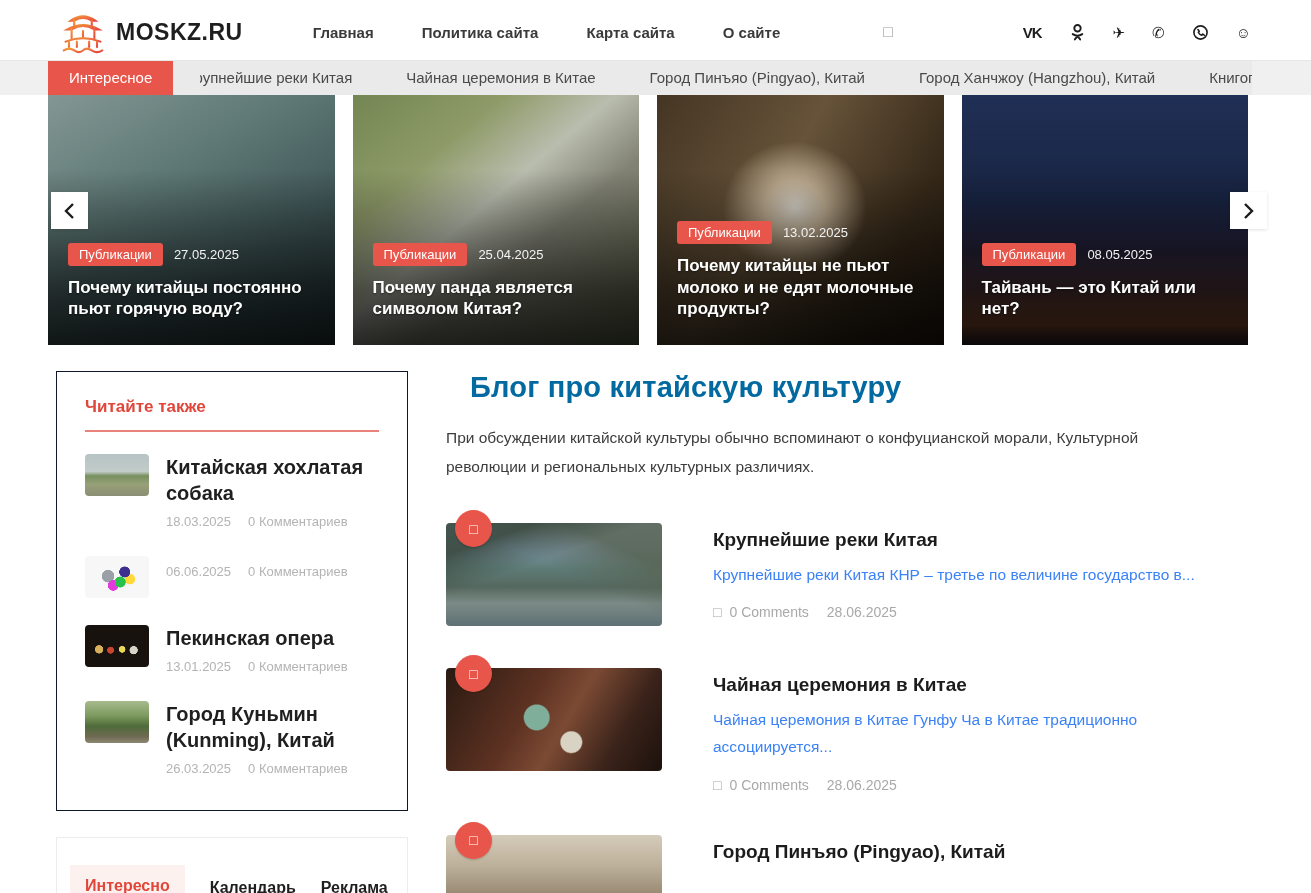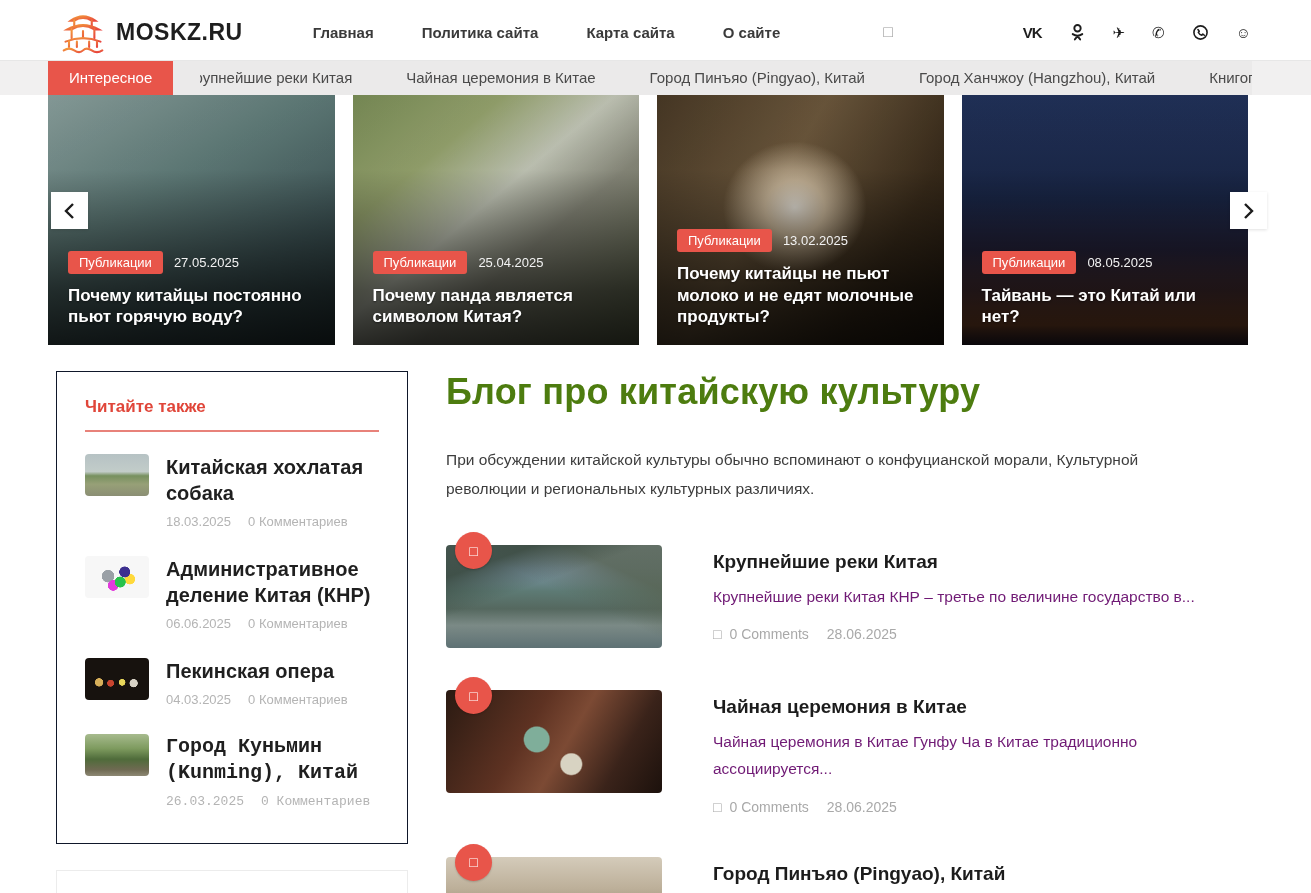--- a/index.html
+++ b/index.html
@@ -23,21 +23,21 @@
   .tabstrip-bar { background:#f1f0f0; }
   .tabstrip { margin:0 59px 0 48px; height:34px; background:#ebeaea; display:flex; overflow:hidden; white-space:nowrap; }
   .tab { font-size:15px; color:#4a4a4a; line-height:34px; padding:0 27px; cursor:pointer; flex:0 0 auto; }
   .tab.active { background:#e8554a; color:#fff; padding:0 21px; }
   .clip-left { display:inline-block; max-width:152px; overflow:hidden; direction:rtl; white-space:nowrap; vertical-align:bottom; }
 
   
   .carousel { position:relative; margin:0 63px 0 48px; display:flex; gap:18px; height:250px; background:#fff; }
   .slide { position:relative; flex:1 1 0; overflow:hidden; cursor:pointer; }
   .slide .shade { position:absolute; inset:0; background:linear-gradient(180deg, rgba(0,0,0,.08) 30%, rgba(0,0,0,.62) 78%, rgba(0,0,0,.78) 100%); }
-  .slide .caption { position:absolute; left:0; right:0; bottom:0; padding:14px 20px 18px; }
+  .slide .caption { position:absolute; left:0; right:0; bottom:8px; padding:14px 20px 18px; }
   .badge-row { display:flex; align-items:center; margin-bottom:11px; }
   .pill { background:#e8554a; color:#fff; font-size:13px; padding:4px 11px; border-radius:3px; }
   .slide-date { color:#f2f2f2; font-size:13px; margin-left:11px; }
   .slide-title { color:#fff; font-weight:700; font-size:17px; line-height:1.25; text-shadow:0 1px 2px rgba(0,0,0,.45); }
   .arrow { position:absolute; top:97px; width:37px; height:37px; background:#fff; box-shadow:0 1px 3px rgba(0,0,0,.12); display:flex; align-items:center; justify-content:center; cursor:pointer; z-index:5; }
   .arrow svg { width:11px; height:16px; stroke:#1c1c1c; stroke-width:2.4; fill:none; }
   .arrow.prev { left:3px; }
   .arrow.next { right:-19px; }
 
   
@@ -46,21 +46,21 @@
   .ph-milk { background:radial-gradient(ellipse at 48% 45%, #e9e4da 0%, #cbb89b 14%, rgba(0,0,0,0) 34%), linear-gradient(120deg,#4a3a26 0%,#6f5a3e 40%,#3a2c1b 75%,#241a10 100%); }
   .ph-taiwan { background:linear-gradient(180deg,#22335c 0%,#1a2748 42%,#27243e 62%,#50353a 78%,#8a4f2e 92%,#2d2030 100%); }
 
   
   .content { display:flex; align-items:flex-start; padding:26px 63px 0 56px; background:#fff; }
 
   .sidebar { width:352px; flex:0 0 auto; }
   .side-box { border:1px solid #0f172a; background:#fff; padding:25px 28px 30px; }
   .side-title { color:#e0463a; font-size:17px; font-weight:700; padding-bottom:13px; border-bottom:2px solid #e8827a; margin-bottom:22px; }
   .side-item { display:flex; margin-bottom:27px; cursor:pointer; }
-  .side-item:last-child { margin-bottom:4px;font-family:Liberation Mono, monospace; }
+  .side-item:last-child { margin-bottom:4px; }
   .side-thumb { width:64px; height:42px; border-radius:4px; flex:0 0 auto; margin-right:17px; }
   .side-item-title { font-size:20px; font-weight:700; color:#1f1f1f; line-height:1.3; }
   .side-meta { margin-top:8px; font-size:13px; color:#b4b4b4; display:flex; gap:17px; }
 
   .ph-dog { background:linear-gradient(180deg,#b6c2c4 0%,#c2ccc9 42%,#77905f 52%,#97a077 72%,#8b8e74 100%); }
   .ph-map { background:
       radial-gradient(circle at 62% 38%, #3d2f8f 0 11%, rgba(0,0,0,0) 12%),
       radial-gradient(circle at 55% 62%, #27c24c 0 12%, rgba(0,0,0,0) 13%),
       radial-gradient(circle at 70% 55%, #ffd93b 0 10%, rgba(0,0,0,0) 11%),
       radial-gradient(circle at 44% 70%, #e23bdc 0 11%, rgba(0,0,0,0) 12%),
@@ -73,29 +73,29 @@
       radial-gradient(circle at 76% 60%, #d8d3c6 0 7%, rgba(0,0,0,0) 8%),
       #17120e; }
   .ph-kunming { background:linear-gradient(180deg,#a7bb8e 0%,#7d9a5e 35%,#4f6b3a 60%,#6f6a52 85%,#8d8874 100%); }
 
   .widget-box { margin-top:26px; border:1px solid #ececec; background:#fff; padding:27px 28px 60px; }
   .widget-tabs { display:flex; align-items:flex-end; }
   .wtab { font-size:16px; font-weight:700; color:#1f1f1f; padding:12px 0; margin-right:25px; cursor:pointer; }
   .wtab.active { color:#e0463a; background:#fdf1ef; padding:12px 15px; margin-left:-15px; border-bottom:2px solid #e8554a; }
 
   .main-col { flex:1 1 auto; margin-left:38px; }
-  .page-title { font-size:36px; font-weight:800; color:#4d7c0f; letter-spacing:.2px; }
-  .intro { margin-top:33px; font-size:15.5px; line-height:1.85; color:#3d3d3d; max-width:730px; }
+  .page-title { font-size:29px; font-weight:800; color:#0369a1; letter-spacing:.2px;margin-left:24px; }
+  .intro { margin-top:20px; font-size:15.5px; line-height:1.85; color:#3d3d3d; max-width:730px; }
 
   .article { display:flex; margin-top:42px; }
   .art-thumb { position:relative; width:216px; height:103px; border-radius:4px; flex:0 0 auto; cursor:pointer; }
   .art-badge { position:absolute; left:9px; top:-13px; width:37px; height:37px; border-radius:50%; background:#e8554a; color:#fff; display:flex; align-items:center; justify-content:center; font-size:14px; box-shadow:0 1px 2px rgba(0,0,0,.18); }
   .art-body { margin-left:51px; padding-top:6px; }
   .art-title { font-size:19px; font-weight:800; color:#1c1c1c; cursor:pointer; }
-  .art-excerpt { margin-top:10px; font-size:15.5px; line-height:1.75; color:#701a75; max-width:560px; }
+  .art-excerpt { margin-top:10px; font-size:15.5px; line-height:1.75; color:#3b82f6; max-width:560px; }
   .art-meta { margin-top:16px; display:flex; align-items:center; gap:8px; font-size:14px; color:#a9a9a9; }
   .art-meta .m-date { margin-left:10px; }
 
   .ph-rivers { background:
       linear-gradient(160deg, rgba(58,74,64,.9) 18%, rgba(0,0,0,0) 40%),
       linear-gradient(205deg, rgba(88,100,84,.85) 22%, rgba(0,0,0,0) 46%),
       linear-gradient(180deg,#9db0cb 0%,#8099ad 22%,#5d7a74 45%,#55685f 62%,#7b8a86 78%,#5e7174 100%); }
   .ph-tea { background:
       radial-gradient(circle at 42% 48%, #7fae9a 0 9%, rgba(0,0,0,0) 10%),
       radial-gradient(circle at 58% 72%, #d8d3c2 0 7%, rgba(0,0,0,0) 8%),
@@ -236,34 +236,33 @@
           <div class="side-meta">
             <span>18.03.2025</span>
             <span>0 Комментариев</span>
           </div>
         </div>
       </div>
 
       <div class="side-item">
         <div class="side-thumb ph-map"></div>
         <div>
-          <div class="side-item-title">Административное деление Китая (КНР)</div>
           <div class="side-meta">
             <span>06.06.2025</span>
             <span>0 Комментариев</span>
           </div>
         </div>
       </div>
 
       <div class="side-item">
         <div class="side-thumb ph-opera"></div>
         <div>
           <div class="side-item-title">Пекинская опера</div>
           <div class="side-meta">
-            <span>04.03.2025</span>
+            <span>13.01.2025</span>
             <span>0 Комментариев</span>
           </div>
         </div>
       </div>
 
       <div class="side-item">
         <div class="side-thumb ph-kunming"></div>
         <div>
           <div class="side-item-title">Город Куньмин (Kunming), Китай</div>
           <div class="side-meta">

